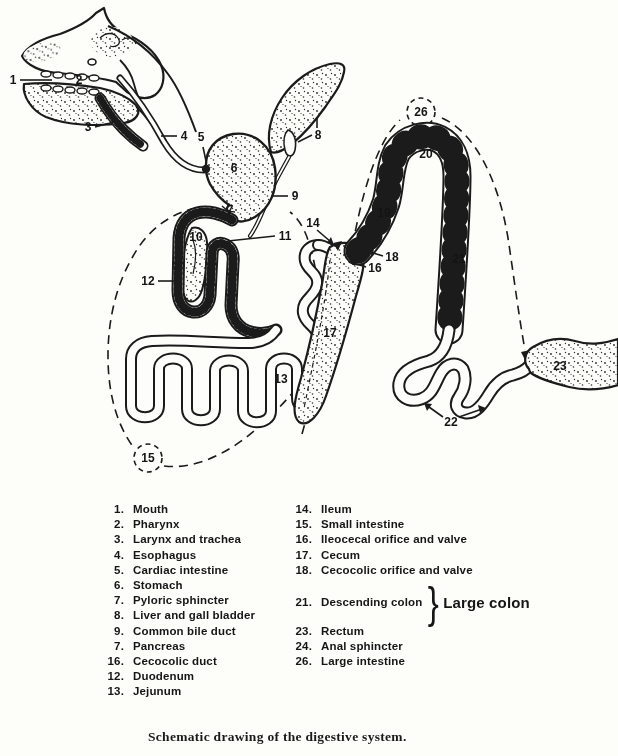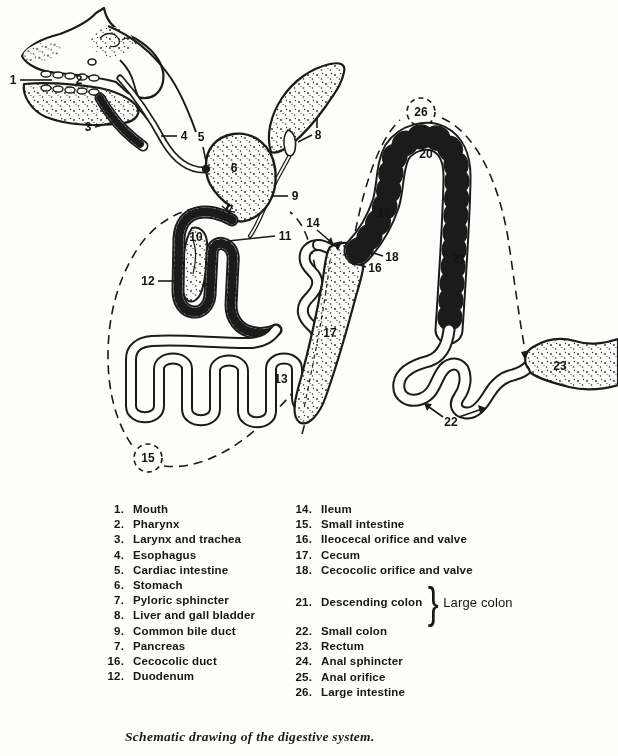--- a/index.html
+++ b/index.html
@@ -16,24 +16,24 @@
   .legend-col{position:absolute;top:503px;}
   .col-left{left:96px;}
   .col-right{left:284px;}
   .legend-row{display:flex;align-items:baseline;height:15.2px;
     font-size:11.5px;font-weight:600;letter-spacing:.15px;white-space:nowrap;}
   .legend-row .num{width:28px;text-align:right;margin-right:9px;}
   .lg-group{display:flex;align-items:center;margin:3px 0 1px 0;}
   .lg-group .legend-row{height:14.2px;}
   .brace{font-size:44px;font-weight:400;line-height:42px;
     transform:scaleX(.75);margin:0 2px 0 4px;color:#161616;}
-  .lg-label{font-size:13px;font-weight:400;letter-spacing:.15px;}
+  .lg-label{font-size:15px;font-weight:700;letter-spacing:.15px;}
   .caption{
-    position:absolute;top:729px;left:125px;
-    font-family:"Liberation Serif",serif;font-style:italic;
+    position:absolute;top:729px;left:148px;
+    font-family:"Liberation Serif",serif;
     font-size:13.5px;font-weight:600;letter-spacing:.3px;color:#1a1a1a;
   }
 </style>
 </head>
 <body>
 
 <div class="page">
 
   <svg viewBox="0 0 618 492" width="618" height="492">
     <defs>
@@ -277,20 +277,24 @@
         <span>Pancreas</span>
       </div>
     <div class="legend-row">
         <span class="num">16.</span>
         <span>Cecocolic duct</span>
       </div>
     <div class="legend-row">
         <span class="num">12.</span>
         <span>Duodenum</span>
       </div>
+    <div class="legend-row">
+        <span class="num">13.</span>
+        <span>Jejunum</span>
+      </div>
   </div>
 
   <div class="legend-col col-right">
     <div class="legend-row">
         <span class="num">14.</span>
         <span>Ileum</span>
       </div>
     <div class="legend-row">
         <span class="num">15.</span>
         <span>Small intestine</span>
@@ -313,36 +317,28 @@
         <div class="legend-row">
             <span class="num">21.</span>
             <span>Descending colon</span>
           </div>
       </div>
       <div class="brace">}</div>
       <div class="lg-label">Large colon</div>
     </div>
 
     <div class="legend-row">
-        <span class="num">22.</span>
-        <span>Small colon</span>
-      </div>
-    <div class="legend-row">
         <span class="num">23.</span>
         <span>Rectum</span>
       </div>
     <div class="legend-row">
         <span class="num">24.</span>
         <span>Anal sphincter</span>
       </div>
     <div class="legend-row">
-        <span class="num">25.</span>
-        <span>Anal orifice</span>
-      </div>
-    <div class="legend-row">
         <span class="num">26.</span>
         <span>Large intestine</span>
       </div>
   </div>
 
   <div class="caption">Schematic drawing of the digestive system.</div>
 
 </div>
 
 </body></html>

